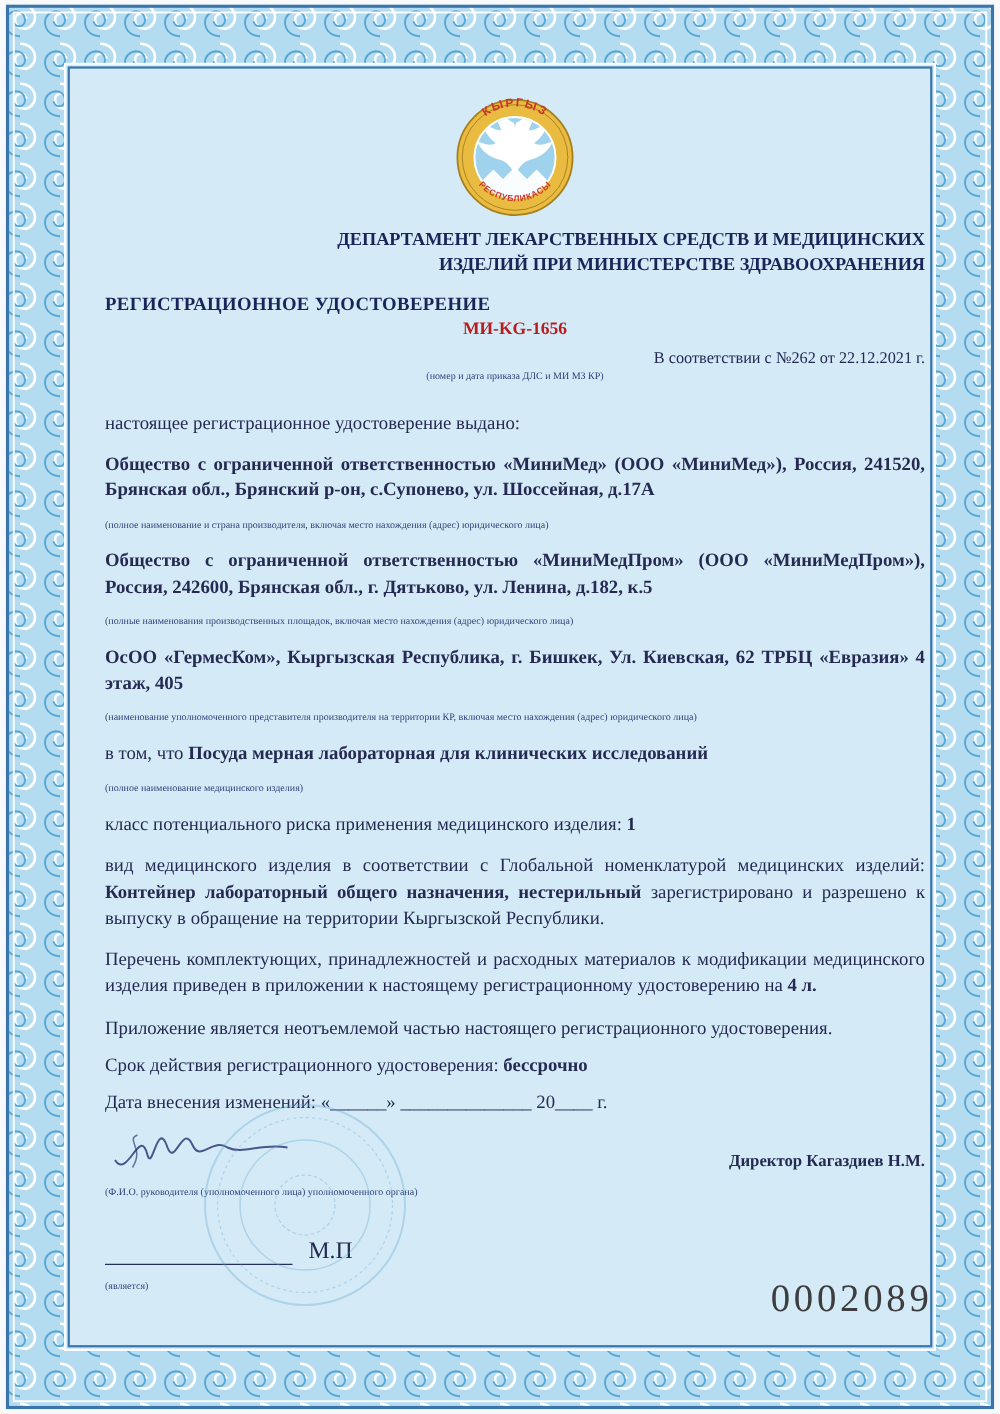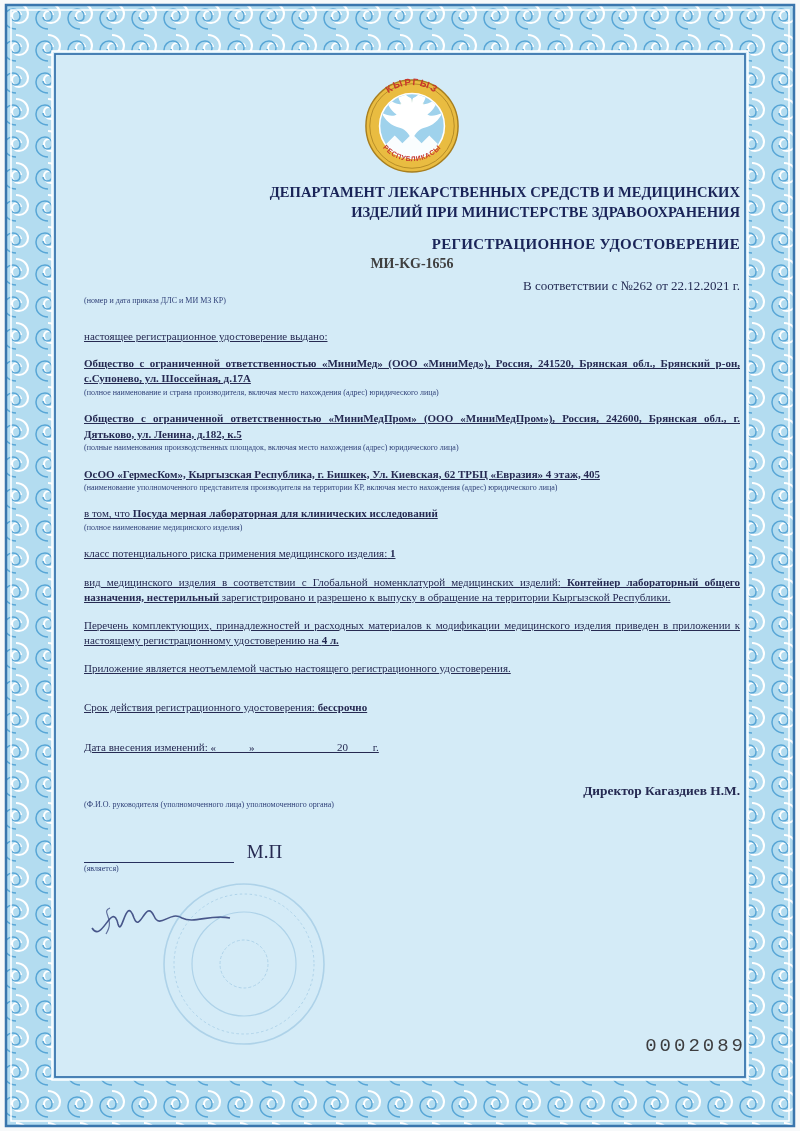--- a/index.html
+++ b/index.html
@@ -20,48 +20,48 @@
     position: absolute;
     left: 84px; right: 60px; top: 56px; bottom: 52px;
     color: #262a52;
   }
   .emblem { width: 96px; height: 96px; margin: 22px auto 6px auto; display: block; }
 
   .authority {
     text-align: right; color: #1a2458; font-weight: bold;
     font-size: 14.6px; line-height: 1.38; margin-top: 8px;
   }
-  .doc-title { text-align: right; font-weight: bold; font-size: 15px; color: #1a2458; margin-top: 14px; letter-spacing: .3px; }
-  .doc-number { text-align: center; font-weight: bold; font-size: 14px; color: #404040; margin-top: 3px; }
+  .doc-title { text-align: left; font-weight: bold; font-size: 15px; color: #1a2458; margin-top: 14px; letter-spacing: .3px; }
+  .doc-number { text-align: center; font-weight: bold; font-size: 14px; color: #b91c1c; margin-top: 3px; }
   .order-line { text-align: right; font-size: 13px; color: #232a52; margin-top: 6px; }
 
-  .note { font-size: 8px; color: #2e3f77; line-height: 1.35; margin-top: 1px; }
-  .note.center { text-align: left; margin-top: 2px; }
+  .note { font-size: 8px; color: #2e3f77; line-height: 1.35; margin-top: 12px; }
+  .note.center { text-align: center; margin-top: 2px; }
 
   p.body {
-    font-size: 11px; line-height: 1.38; margin-top: 13px;
-    text-align: justify; text-align-last: left; text-decoration: underline;
+    font-size: 15px; line-height: 1.38; margin-top: 13px;
+    text-align: justify; text-align-last: left;
   }
   p.body.first { margin-top: 22px; }
   p.body.tight { margin-top: 12px; }
-  p.body.gap { margin-top: 24px; }
+  p.body.gap { margin-top: 9px; }
   .b { font-weight: bold; }
 
   .director-line { font-weight: bold; font-size: 13.4px; margin-top: 28px; text-align: right; }
 
   .sign-row { margin-top: 30px; font-size: 19px; }
   .sig-line {
     display: inline-block; width: 150px;
     border-bottom: 1px solid #26305e; height: 14px;
     vertical-align: bottom; margin-right: 8px;
   }
   .serial {
     position: absolute; right: 54px; bottom: 74px;
-    font-family: Liberation Mono, monospace;
-    font-size: 19px; color: #3d3d3f; letter-spacing: 3px;
+    font-family: Liberation Serif, serif;
+    font-size: 31px; color: #3d3d3f; letter-spacing: 3px;
   }
   .signature-svg { position: absolute; left: 86px; top: 888px; }
   .stamp-svg { position: absolute; left: 158px; top: 878px; opacity: .32; }
 </style>
 </head>
 <body>
 
 <div class="page">
 
   <svg class="frame" width="800" height="1131" viewBox="0 0 800 1131" aria-hidden="true">

